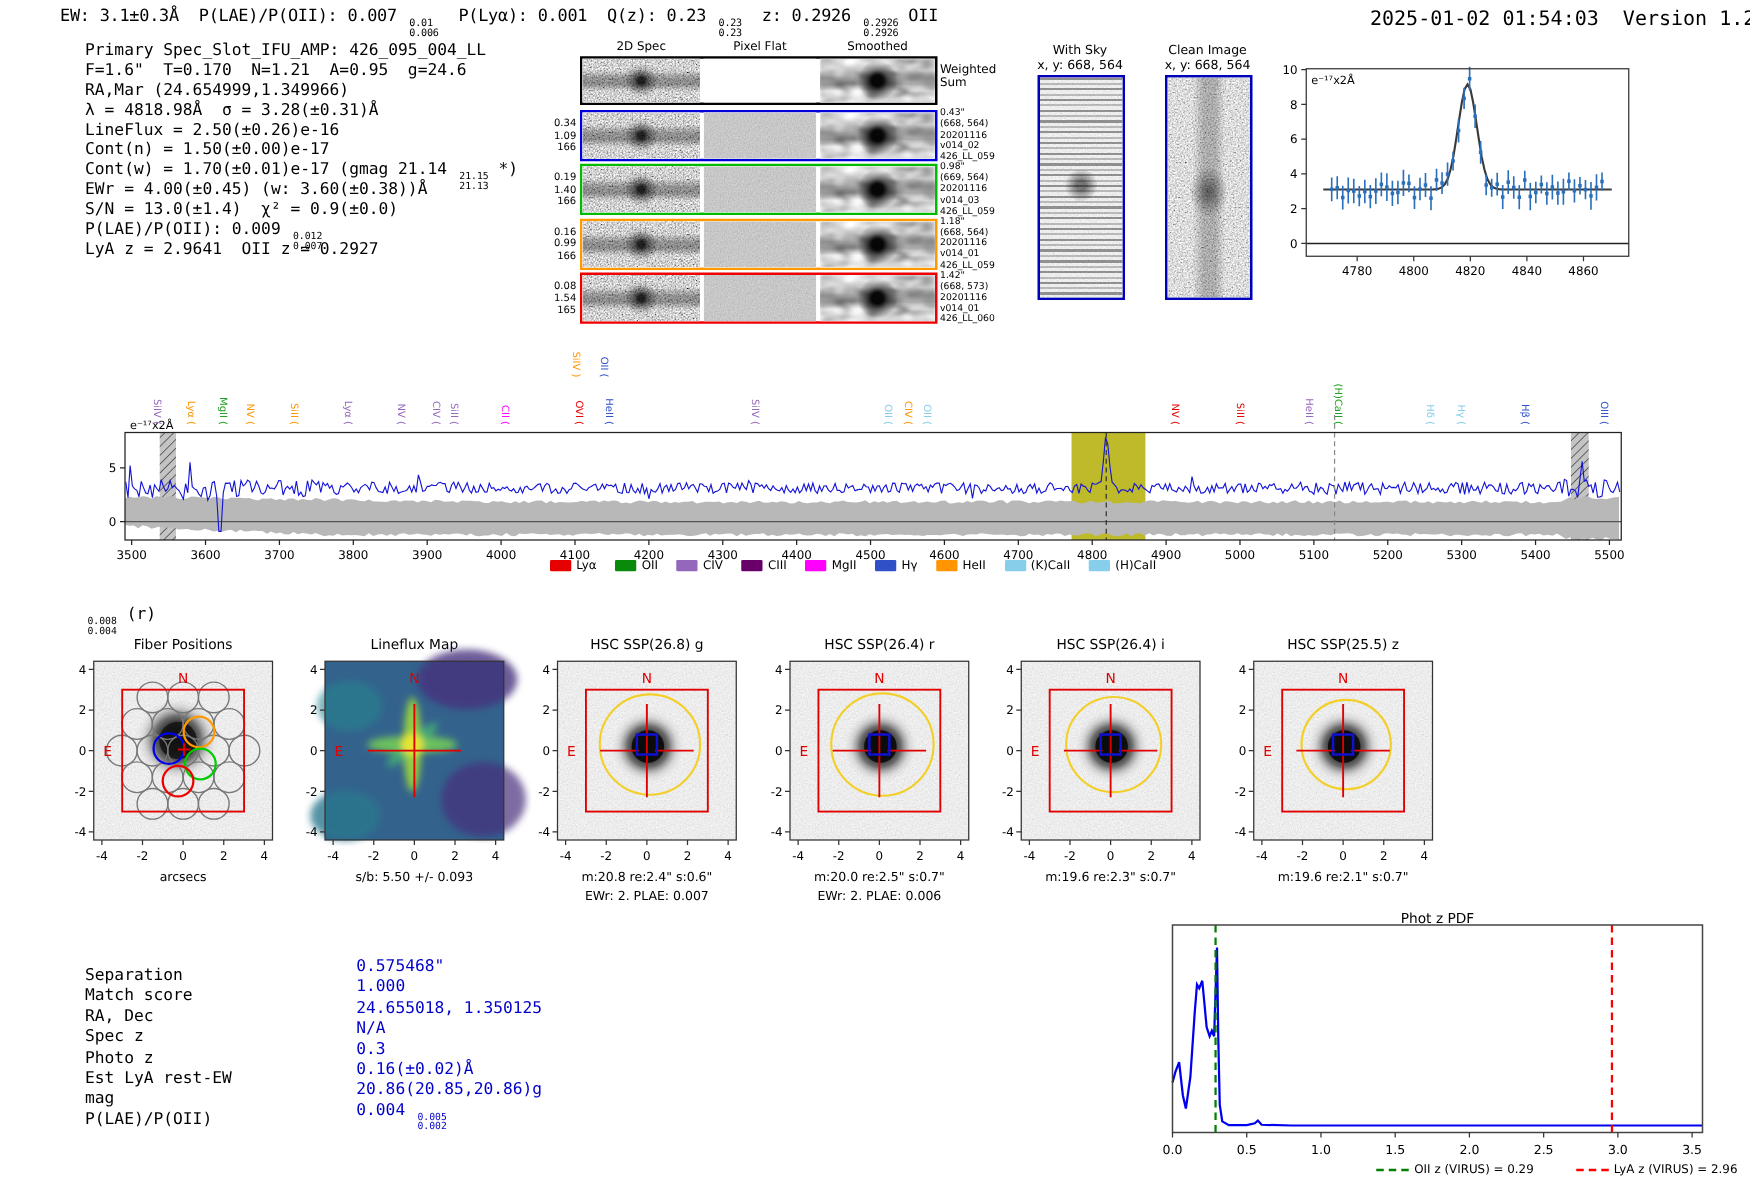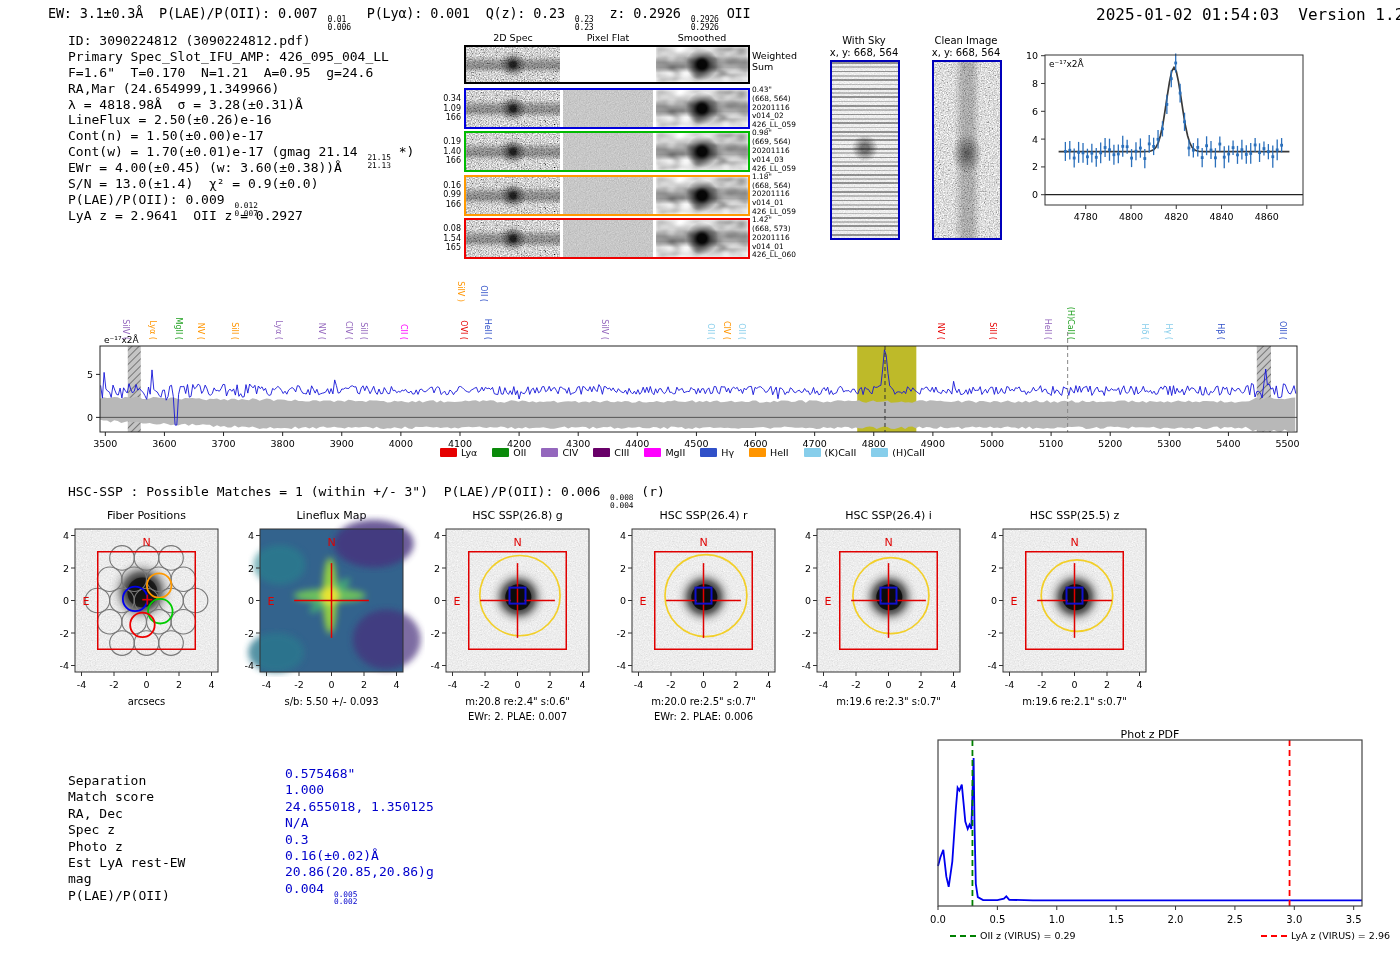--- a/index.html
+++ b/index.html
@@ -31,21 +31,21 @@
   .rightlbl{position:absolute;text-align:left;font-size:7.4px;line-height:8.8px;}
   .row2d{position:absolute;display:flex;gap:3px;background:#fff;}
   #hsc-line{left:68px;top:484px;font-size:13px;}
   #match-table{left:68px;top:766px;font-size:13px;}
   .mlabel{position:absolute;white-space:pre;}
   .mvalue{position:absolute;white-space:pre;}
   #legend-row{left:440px;top:447px;display:flex;gap:15px;align-items:flex-start;font-size:9.5px;}
   .legit{display:flex;align-items:center;gap:4px;}
   .legsw{width:17px;height:9px;border-radius:1px;display:inline-block;}
   #photz-title{left:1020px;top:728px;width:260px;text-align:center;font-size:11px;}
-  #photz-legend{left:950px;top:930px;width:440px;display:flex;justify-content:space-between;gap:34px;font-size:9.5px;align-items:center;}
+  #photz-legend{left:950px;top:930px;width:440px;display:flex;justify-content:flex-end;gap:34px;font-size:9.5px;align-items:center;}
   .dashsw{display:inline-block;width:26px;border-top:2px dashed;}
 </style>
 </head>
 <body>
 
 <svg width="0" height="0" style="position:absolute">
   <defs>
     <filter id="grain" x="0%" y="0%" width="100%" height="100%">
       <feTurbulence type="fractalNoise" baseFrequency="0.75" numOctaves="2" seed="2" stitchTiles="stitch"></feTurbulence>
       <feColorMatrix type="matrix" values="0.33 0.33 0.33 0 0  0.33 0.33 0.33 0 0  0.33 0.33 0.33 0 0  0 0 0 0 1"></feColorMatrix>
@@ -97,21 +97,20 @@
       <rect width="5" height="5" fill="#c4c4c4"></rect>
       <line x1="0" y1="0" x2="0" y2="5" stroke="#4a4a4a" stroke-width="1.3"></line>
     </pattern>
   </defs>
 </svg>
 
 <div id="page">
   <div id="top-line" class="abs mono pre"><span>EW: 3.1±0.3Å  P(LAE)/P(OII): 0.007 </span><span class="frac"><span>0.01</span><span>0.006</span></span><span>  P(Lyα): 0.001  Q(z): 0.23 </span><span class="frac"><span>0.23</span><span>0.23</span></span><span>  z: 0.2926 </span><span class="frac"><span>0.2926</span><span>0.2926</span></span><span> OII</span></div>
   <div id="timestamp" class="abs mono pre"><span>2025-01-02 01:54:03</span><span>  </span><span>Version 1.22.3</span></div>
   <div id="info-block" class="abs mono">
-      <div class="iline"><span>ID: 3090224812 (3090224812.pdf)</span></div>
       <div class="iline"><span>Primary Spec_Slot_IFU_AMP: 426_095_004_LL</span></div>
       <div class="iline"><span>F=1.6"  T=0.170  N=1.21  A=0.95  g=24.6</span></div>
       <div class="iline"><span>RA,Mar (24.654999,1.349966)</span></div>
       <div class="iline"><span>λ = 4818.98Å  σ = 3.28(±0.31)Å</span></div>
       <div class="iline"><span>LineFlux = 2.50(±0.26)e-16</span></div>
       <div class="iline"><span>Cont(n) = 1.50(±0.00)e-17</span></div>
       <div class="iline"><span>Cont(w) = 1.70(±0.01)e-17 (gmag 21.14 </span><span class="frac"><span>21.15</span><span>21.13</span></span><span> *)</span></div>
       <div class="iline"><span>EWr = 4.00(±0.45) (w: 3.60(±0.38))Å</span></div>
       <div class="iline"><span>S/N = 13.0(±1.4)  χ² = 0.9(±0.0)</span></div>
       <div class="iline"><span>P(LAE)/P(OII): 0.009 </span><span class="frac"><span>0.012</span><span>0.007</span></span></div>
@@ -544,21 +543,21 @@
       <div class="legit">
         <span class="legsw" style="background: rgb(135, 206, 235);"></span>
         <span>(K)CaII</span>
       </div>
       <div class="legit">
         <span class="legsw" style="background: rgb(135, 206, 235);"></span>
         <span>(H)CaII</span>
       </div>
     </div>
 
-  <div id="hsc-line" class="abs mono pre"><span>HSC-SSP : Possible Matches = 1 (within +/- 3")  P(LAE)/P(OII): 0.006 </span><span class="frac"><span>0.008</span><span>0.004</span></span><span> (r)</span></div>
+  <div id="hsc-line" class="abs mono pre"><span class="frac"><span>0.008</span><span>0.004</span></span><span> (r)</span></div>
   <div id="panels-row">
       <div class="abs" style="left: 55px; top: 505px; width: 185px; height: 225px;"><svg width="185" height="225">
           <text x="91.5" y="14" font-size="11" fill="#000" text-anchor="middle" font-family="DejaVu Sans, sans-serif">Fiber Positions</text>
           <rect x="20" y="24" width="143" height="143" fill="#ececec"></rect>
           <rect x="20" y="24" width="143" height="143" filter="url(#lightg)" opacity="0.9"></rect>
           <circle cx="86.625" cy="86.5625" r="34" fill="url(#gblob)"></circle>
           <circle cx="87.4375" cy="87.375" r="15" fill="#141414" opacity="0.85"></circle>
           <circle cx="66.9625" cy="52.925000000000004" r="12.26875" fill="none" stroke="#787878" stroke-width="1.1"></circle>
           <circle cx="91.5" cy="52.925000000000004" r="12.26875" fill="none" stroke="#787878" stroke-width="1.1"></circle>
           <circle cx="116.0375" cy="52.925000000000004" r="12.26875" fill="none" stroke="#787878" stroke-width="1.1"></circle>

